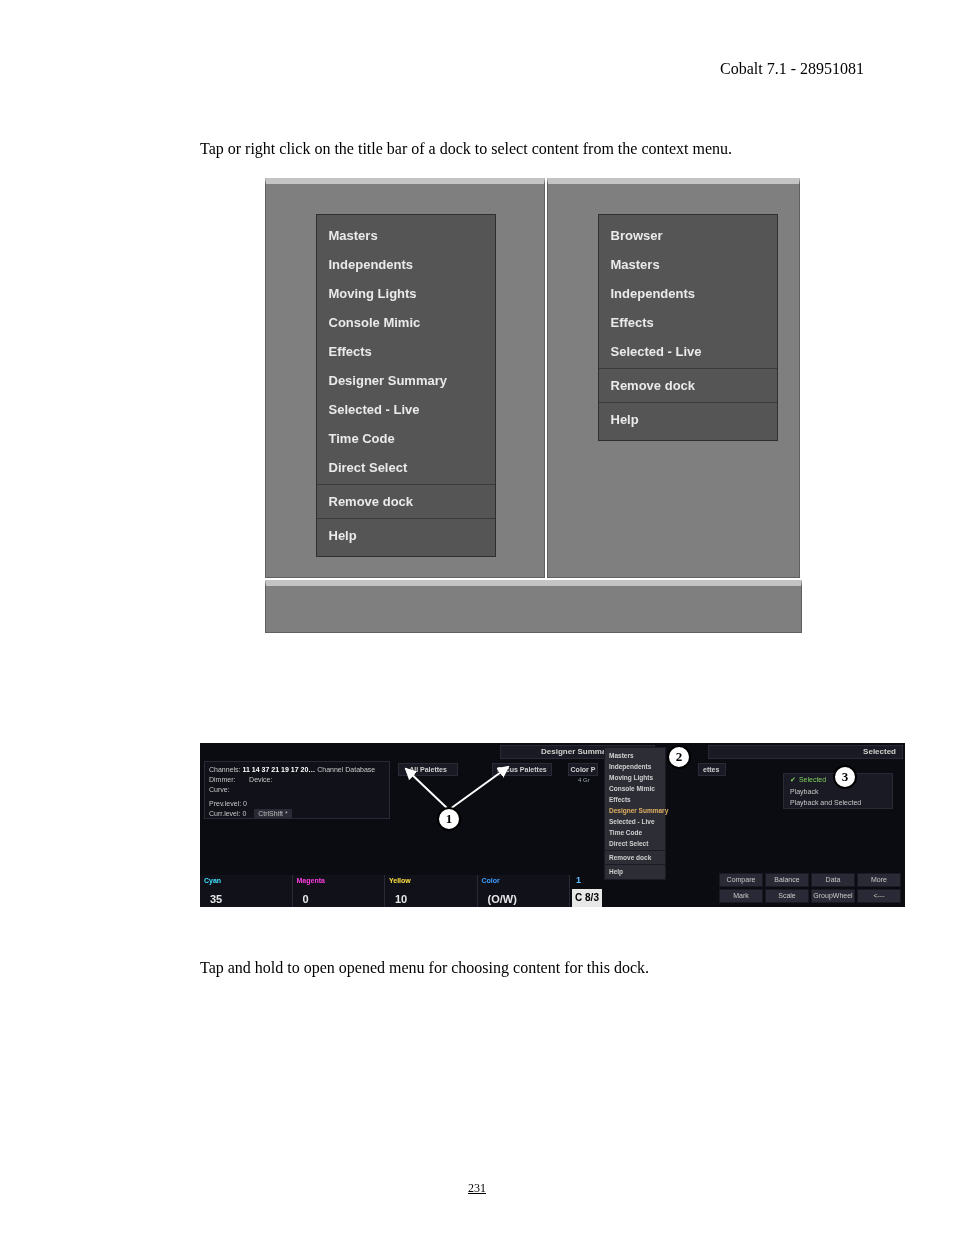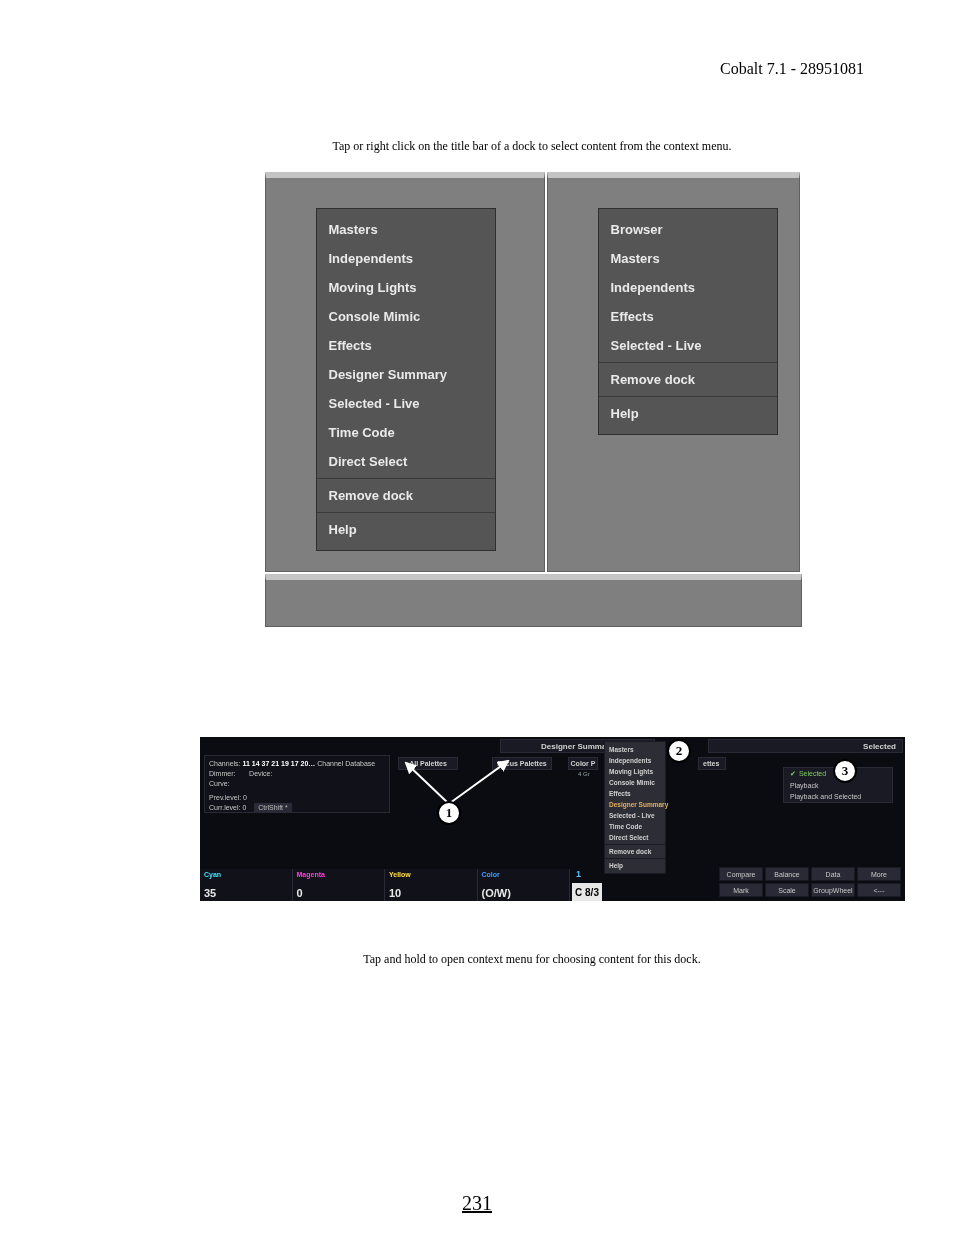--- a/index.html
+++ b/index.html
@@ -15,24 +15,23 @@
     position: relative;
     box-sizing: border-box;
     padding: 60px 90px 40px 200px;
   }
   .header {
     text-align: right;
     font-size: 16px;
     margin-bottom: 60px;
   }
   .body-text {
-    font-size: 12px;
+    font-size: 16px;
     line-height: 1.35;
     margin: 0 0 18px 0;
-    text-align: center;
   }
   .gap-large { height: 60px; }
   .gap-med { height: 40px; }
 
   
   .fig1 {
     margin: 0 auto 0 auto;
     width: 535px;
   }
   .fig1-row {
@@ -200,21 +199,21 @@
   .fig2 .cmy-cell {
     flex: 1;
     border-right: 1px solid #2a2a36;
     padding: 2px 4px;
     box-sizing: border-box;
     display: flex;
     flex-direction: column;
     justify-content: space-between;
   }
   .fig2 .cmy-label   { font-size: 7px; font-weight: bold; }
-  .fig2 .cmy-value   { color: #e8e8e8; font-size: 11px; font-weight: bold; }
+  .fig2 .cmy-value   { color: #e8e8e8; font-size: 11px; font-weight: bold; margin-left: 6px; }
   .fig2 .cmy-cyan    { color: #3de0ff; }
   .fig2 .cmy-magenta { color: #ff3de0; }
   .fig2 .cmy-yellow  { color: #ffe03d; }
   .fig2 .cmy-color   { color: #3d9fff; }
 
   .fig2 .c13 {
     position: absolute;
     left: 372px; bottom: 0;
     width: 30px; height: 18px;
     background: #e8e8e8;
@@ -273,24 +272,24 @@
   .fig2 .callout.c3 { right: 48px; top: 22px; }
 
   .fig2 .arrow {
     position: absolute;
     z-index: 40;
     pointer-events: none;
   }
 
   .page-num {
     position: absolute;
-    bottom: 20px;
+    bottom: 39px;
     left: 0; right: 0;
     text-align: center;
-    font-size: 20px;
+    font-size: 12px;
     text-decoration: underline;
   }
 </style>
 </head>
 <body>
 
 <div class="page">
 
   <div class="header">Cobalt 7.1 - 28951081</div>
 
@@ -441,16 +440,16 @@
         </defs>
       <line x1="48" y1="48" x2="6" y2="8" stroke="#fff" stroke-width="2" marker-end="url(#ah1b)"></line>
     </svg>
 
     <div class="callout c1">1</div>
     <div class="callout c2">2</div>
     <div class="callout c3">3</div>
   </div>
 
   <div style="height:20px"></div>
-  <p class="body-text">Tap and hold to open context menu for choosing content for this dock.</p>
+  <p class="body-text">Tap and hold to open opened menu for choosing content for this dock.</p>
 
   <div class="page-num">231</div>
 </div>
 
 </body></html>

